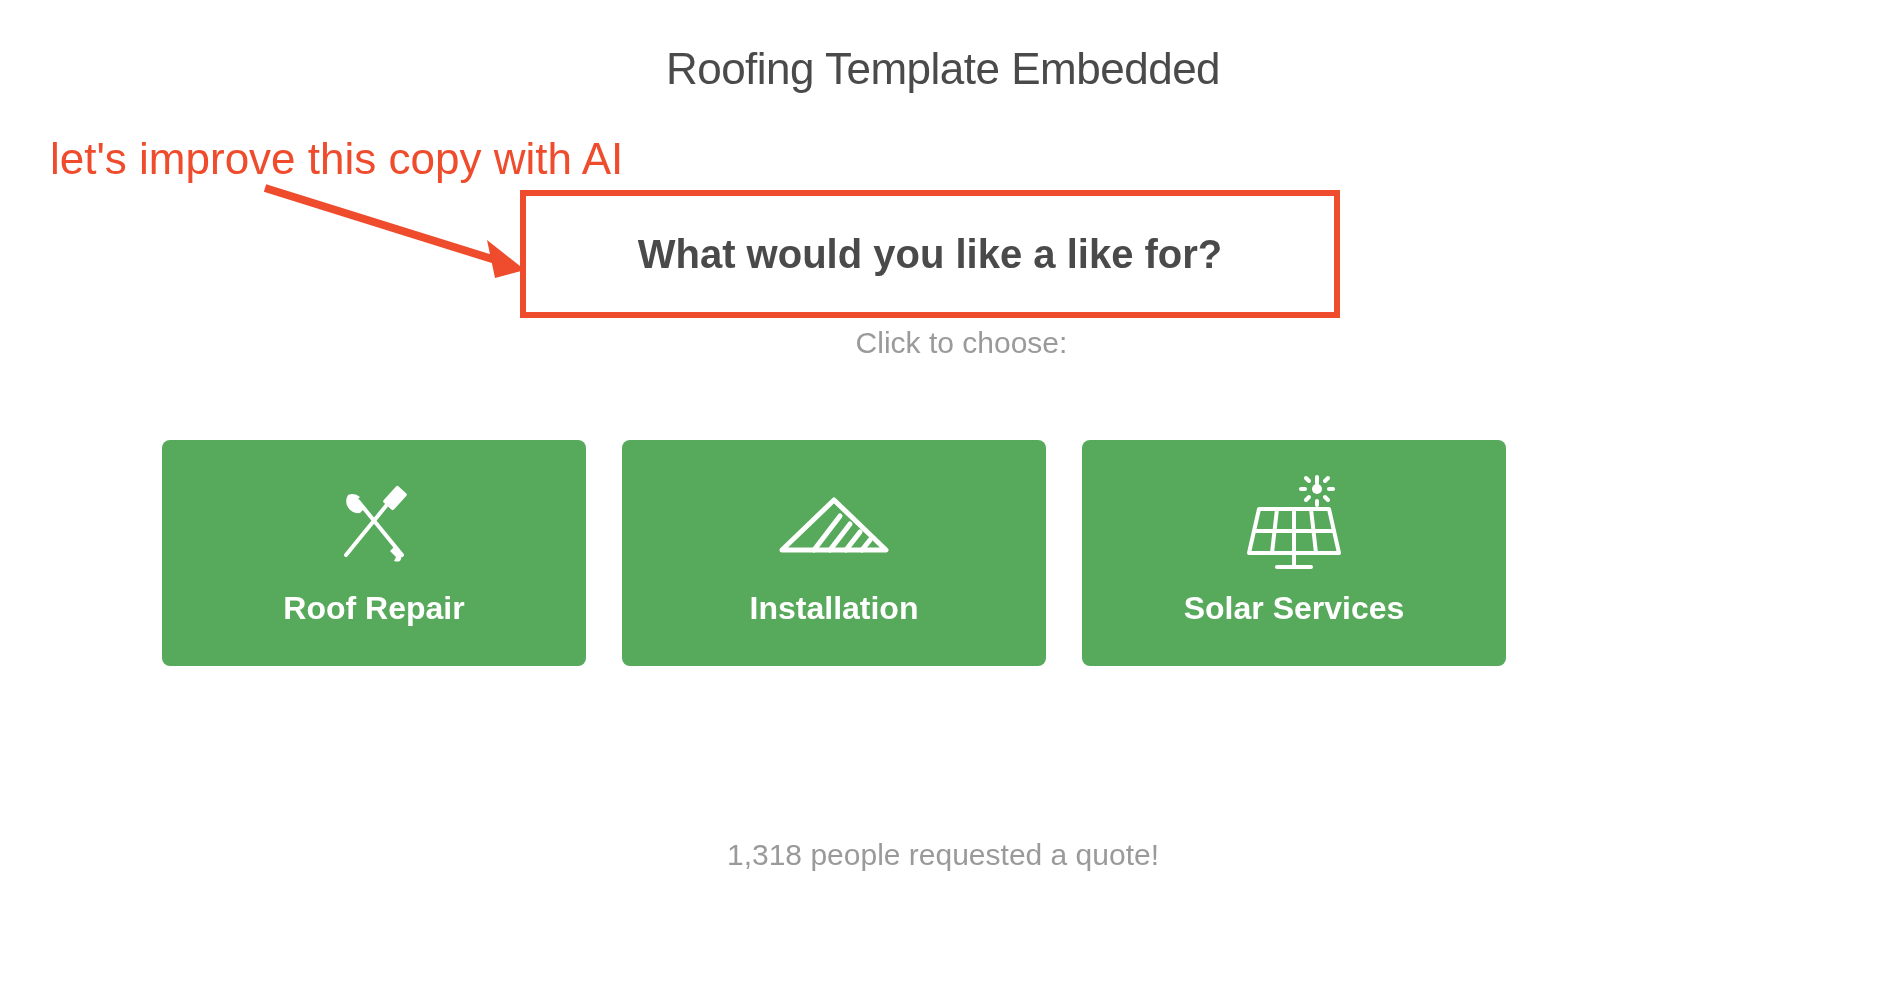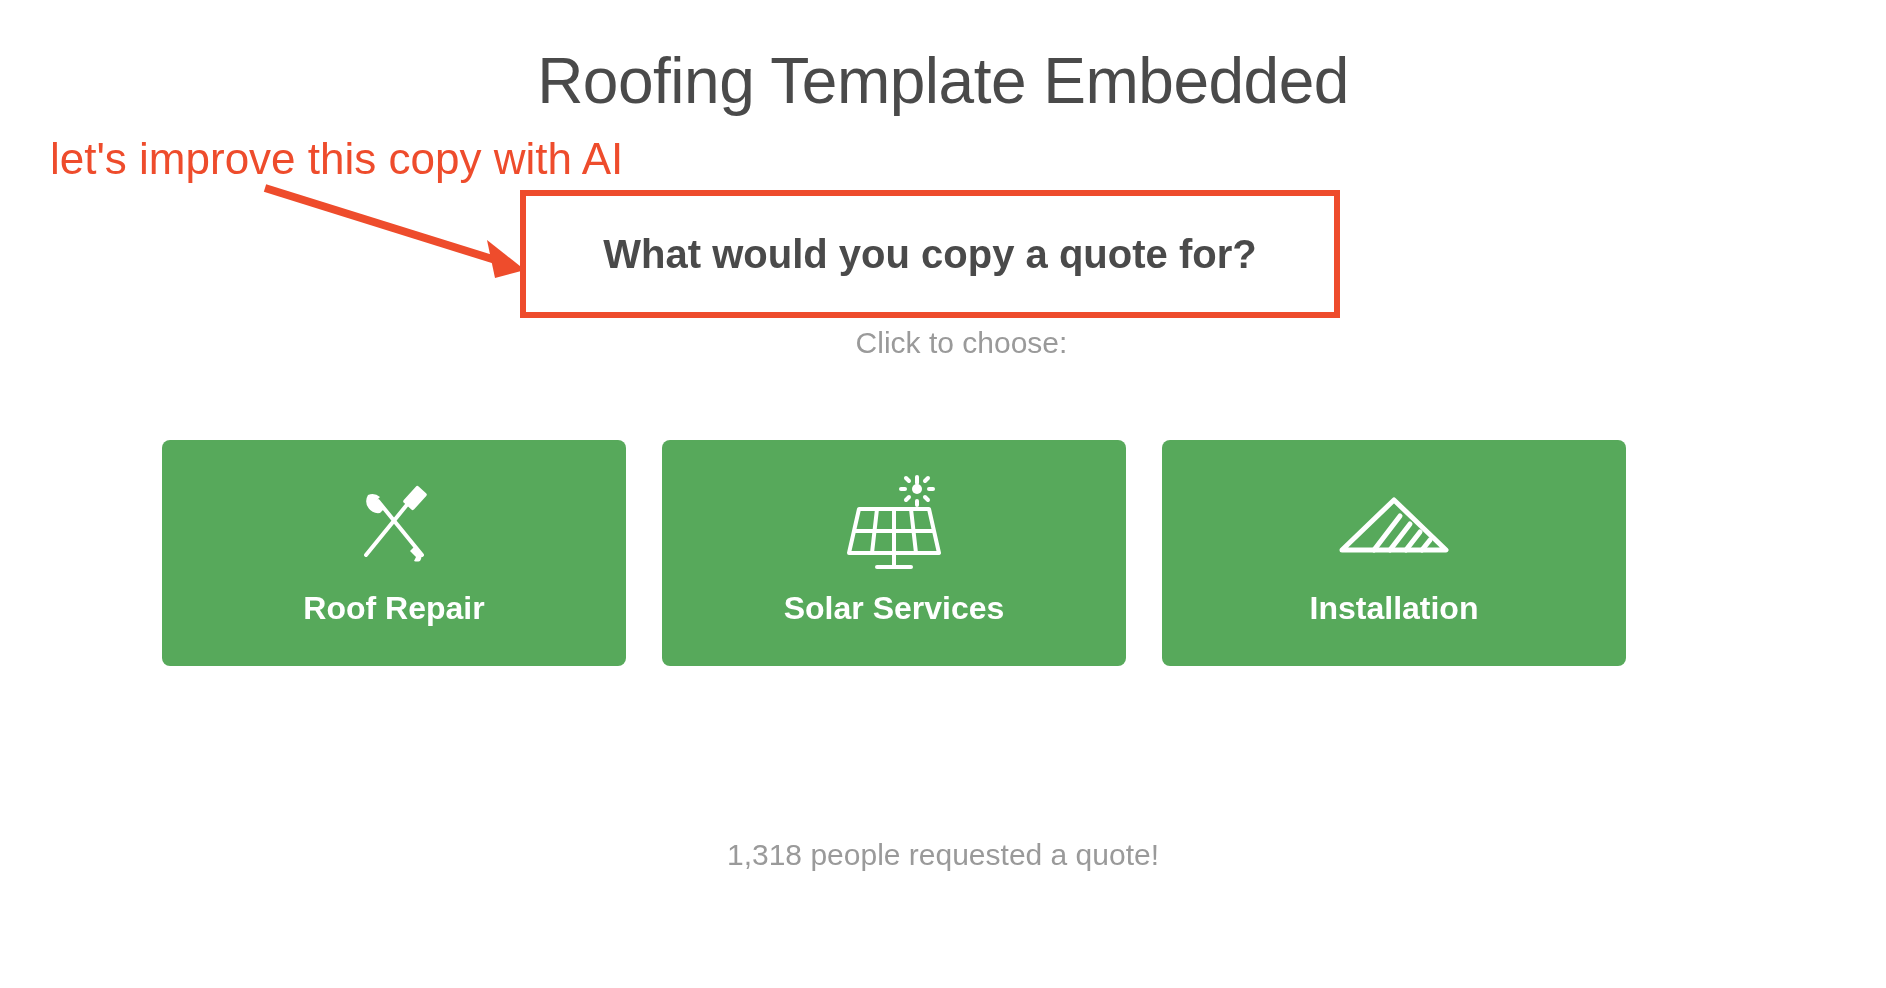--- a/index.html
+++ b/index.html
@@ -9,21 +9,21 @@
     }
     body {
       font-family: -apple-system, BlinkMacSystemFont, "Segoe UI", Helvetica, Arial, sans-serif;
       background: #ffffff;
       width: 1886px;
       height: 988px;
       position: relative;
     }
     .page-title {
       text-align: center;
-      font-size: 64px;
+      font-size: 44px;
       font-weight: 400;
       color: #4a4a4a;
       margin-top: 44px;
       letter-spacing: -0.5px;
     }
     .annotation-text {
       position: absolute;
       top: 134px;
       left: 50px;
       color: #ee4c2c;
@@ -64,21 +64,21 @@
       padding-left: 37px;
     }
     .options-row {
       position: absolute;
       top: 440px;
       left: 162px;
       display: flex;
       gap: 36px;
     }
     .option-card {
-      width: 464px;
+      width: 424px;
       height: 226px;
       background: #57a95b;
       border-radius: 8px;
       display: flex;
       flex-direction: column;
       align-items: center;
       justify-content: center;
       cursor: pointer;
       color: #ffffff;
     }
@@ -110,39 +110,52 @@
 <h1 class="page-title">Roofing Template Embedded</h1>
 
 <div class="annotation-text">let's improve this copy with AI</div>
 
 <svg class="annotation-arrow" width="290" height="120" viewBox="0 0 290 120">
   <line x1="10" y1="10" x2="250" y2="85" stroke="#ee4c2c" stroke-width="8"></line>
   <polygon points="270,92 232,62 240,100" fill="#ee4c2c"></polygon>
 </svg>
 
 <div class="question-box">
-  <div class="question-text">What would you copy a quote for?</div>
+  <div class="question-text">What would you like a like for?</div>
 </div>
 
 <div class="subtitle">Click to choose:</div>
 
 <div class="options-row">
 
   <div class="option-card">
     <div class="option-icon">
       <svg width="92" height="80" viewBox="0 0 92 80" fill="none" stroke="#ffffff" stroke-width="4" stroke-linecap="round" stroke-linejoin="round">
 
         <line x1="18" y1="70" x2="62" y2="16"></line>
         <rect x="56" y="6" width="22" height="14" rx="2" fill="#ffffff" stroke="none" transform="rotate(-48 67 13)"></rect>
         <line x1="74" y1="70" x2="30" y2="16"></line>
         <path d="M20 10 a12 12 0 0 0 12 18 l4 -4 -8 -8 4 -4 a12 12 0 0 0 -12 -2 z" fill="#ffffff" stroke="none"></path>
         <path d="M72 76 a9 9 0 0 0 -6 -14 l-4 4 6 6 -2 4 a9 9 0 0 0 6 0 z" fill="#ffffff" stroke="none"></path>
       </svg>
     </div>
     <div class="option-label">Roof Repair</div>
+  </div>
+
+  <div class="option-card">
+    <div class="option-icon">
+      <svg width="120" height="70" viewBox="0 0 120 70" fill="none" stroke="#ffffff" stroke-width="5" stroke-linecap="round" stroke-linejoin="round">
+        <path d="M8 60 L60 10 L112 60 Z"></path>
+        <line x1="40" y1="60" x2="66" y2="26"></line>
+        <line x1="56" y1="60" x2="76" y2="34"></line>
+        <line x1="72" y1="60" x2="86" y2="42"></line>
+        <line x1="88" y1="60" x2="96" y2="50"></line>
+      </svg>
+    </div>
+    <div class="option-label">Installation</div>
   </div>
 
   <div class="option-card">
     <div class="option-icon">
       <svg width="110" height="100" viewBox="0 0 110 100" fill="none" stroke="#ffffff" stroke-width="4" stroke-linecap="round" stroke-linejoin="round">
 
         <circle cx="78" cy="14" r="5" fill="#ffffff" stroke="none"></circle>
         <line x1="78" y1="2" x2="78" y2="-4" transform="translate(0,6)"></line>
         <line x1="78" y1="26" x2="78" y2="30"></line>
         <line x1="66" y1="14" x2="62" y2="14"></line>
@@ -158,28 +171,15 @@
         <line x1="55" y1="34" x2="55" y2="78"></line>
         <line x1="72" y1="34" x2="77" y2="78"></line>
 
         <line x1="55" y1="78" x2="55" y2="92"></line>
         <line x1="38" y1="92" x2="72" y2="92"></line>
       </svg>
     </div>
     <div class="option-label">Solar Services</div>
   </div>
 
-  <div class="option-card">
-    <div class="option-icon">
-      <svg width="120" height="70" viewBox="0 0 120 70" fill="none" stroke="#ffffff" stroke-width="5" stroke-linecap="round" stroke-linejoin="round">
-        <path d="M8 60 L60 10 L112 60 Z"></path>
-        <line x1="40" y1="60" x2="66" y2="26"></line>
-        <line x1="56" y1="60" x2="76" y2="34"></line>
-        <line x1="72" y1="60" x2="86" y2="42"></line>
-        <line x1="88" y1="60" x2="96" y2="50"></line>
-      </svg>
-    </div>
-    <div class="option-label">Installation</div>
-  </div>
-
 </div>
 
 <div class="stats-text">1,318 people requested a quote!</div>
 
 </body></html>

